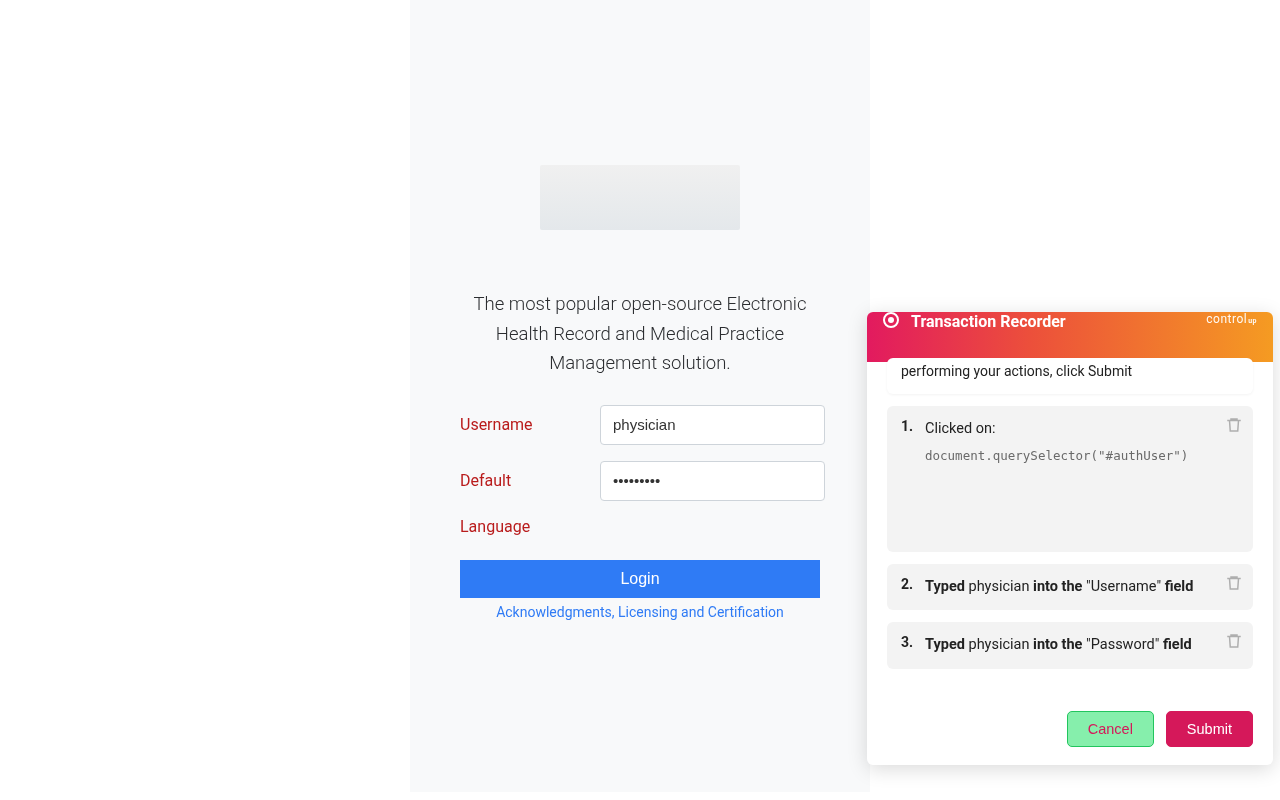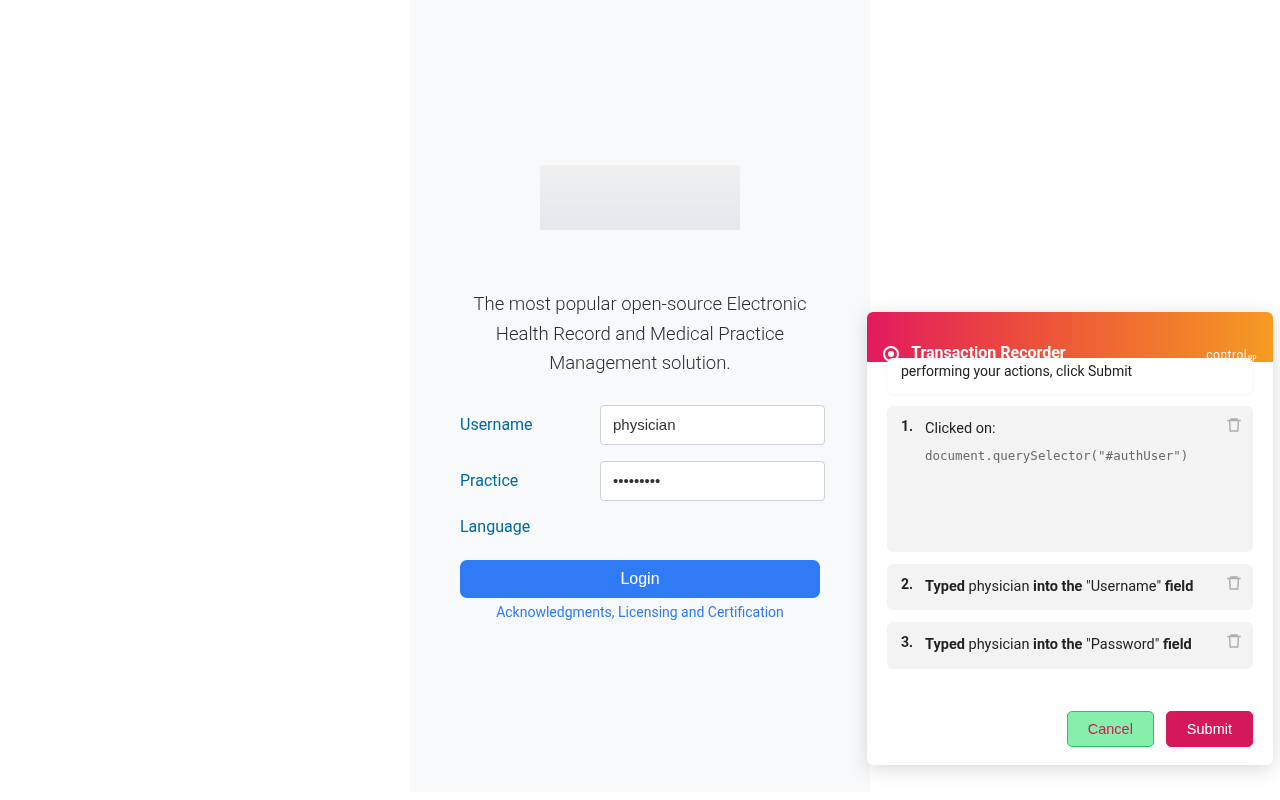--- a/index.html
+++ b/index.html
@@ -33,41 +33,41 @@
     margin-bottom: 26px;
   }
   .form-row {
     display: flex;
     align-items: center;
     margin-bottom: 16px;
   }
   .form-label {
     flex: 0 0 140px;
     font-size: 16px;
-    color: #0369a1;
+    color: #b91c1c;
   }
   .form-control, .form-select {
     flex: 1;
     height: 40px;
     border: 1px solid #ced4da;
     border-radius: 4px;
     padding: 0 12px;
     font-size: 15px;
     background: #fff;
     color: #333;
   }
   .form-select {
     padding-right: 24px;
   }
   .login-btn {
     width: 100%;
     height: 38px;
     background: #2f7bf5;
     border: none;
-    border-radius: 7px;
+    border-radius: 0;
     color: #fff;
     font-size: 16px;
     cursor: pointer;
     margin-top: 8px;
   }
   .ack-link {
     display: block;
     text-align: center;
     margin-top: 6px;
     font-size: 14px;
@@ -85,21 +85,21 @@
     border-radius: 6px;
     box-shadow: 0 4px 20px rgba(0,0,0,0.15);
     overflow: hidden;
     display: flex;
     flex-direction: column;
   }
   .rec-header {
     height: 50px;
     background: linear-gradient(90deg, #e21a5f 0%, #ec4f3b 40%, #f59b22 100%);
     display: flex;
-    align-items: flex-end;
+    align-items: flex-start;
     padding: 0 16px;
     color: #fff;
     font-weight: 700;
     font-size: 16px;
   }
   .rec-icon {
     width: 16px; height: 16px;
     border: 2px solid #fff;
     border-radius: 50%;
     display: inline-flex;
@@ -208,21 +208,21 @@
     <div class="logo-block"></div>
 
     <p class="tagline">The most popular open-source Electronic Health Record and Medical Practice Management solution.</p>
 
     <div class="form-row">
       <label class="form-label">Username</label>
       <input class="form-control" type="text" value="physician" style="">
     </div>
 
     <div class="form-row">
-      <label class="form-label">Practice</label>
+      <label class="form-label">Default</label>
       <input class="form-control" type="password" value="physician" style="">
     </div>
 
     <div class="form-row">
       <label class="form-label">Language</label>
     </div>
 
     <button class="login-btn">Login</button>
 
     <a href="#" class="ack-link">Acknowledgments, Licensing and Certification</a>

